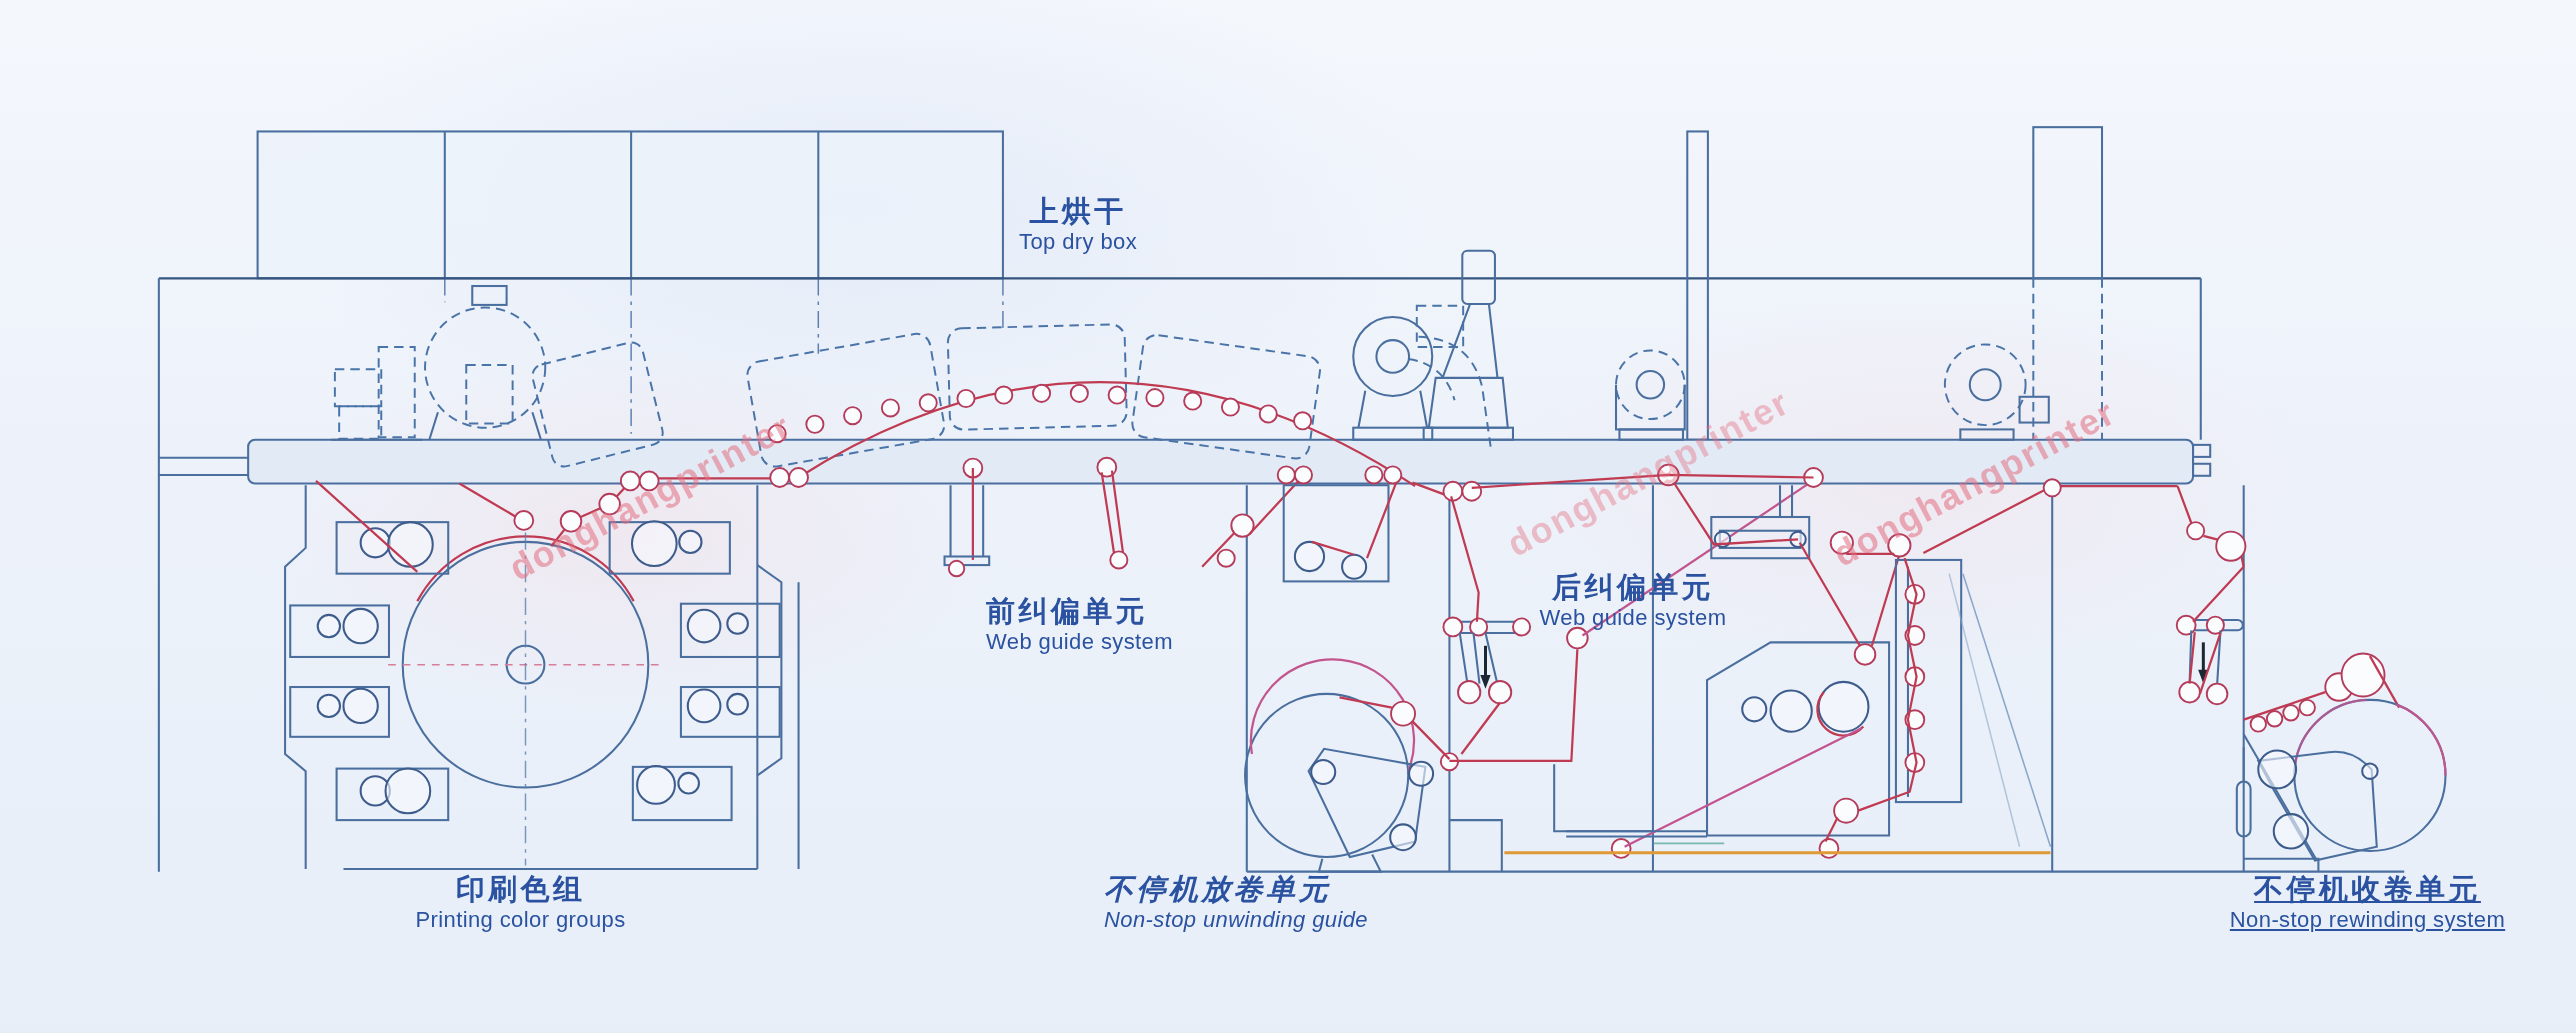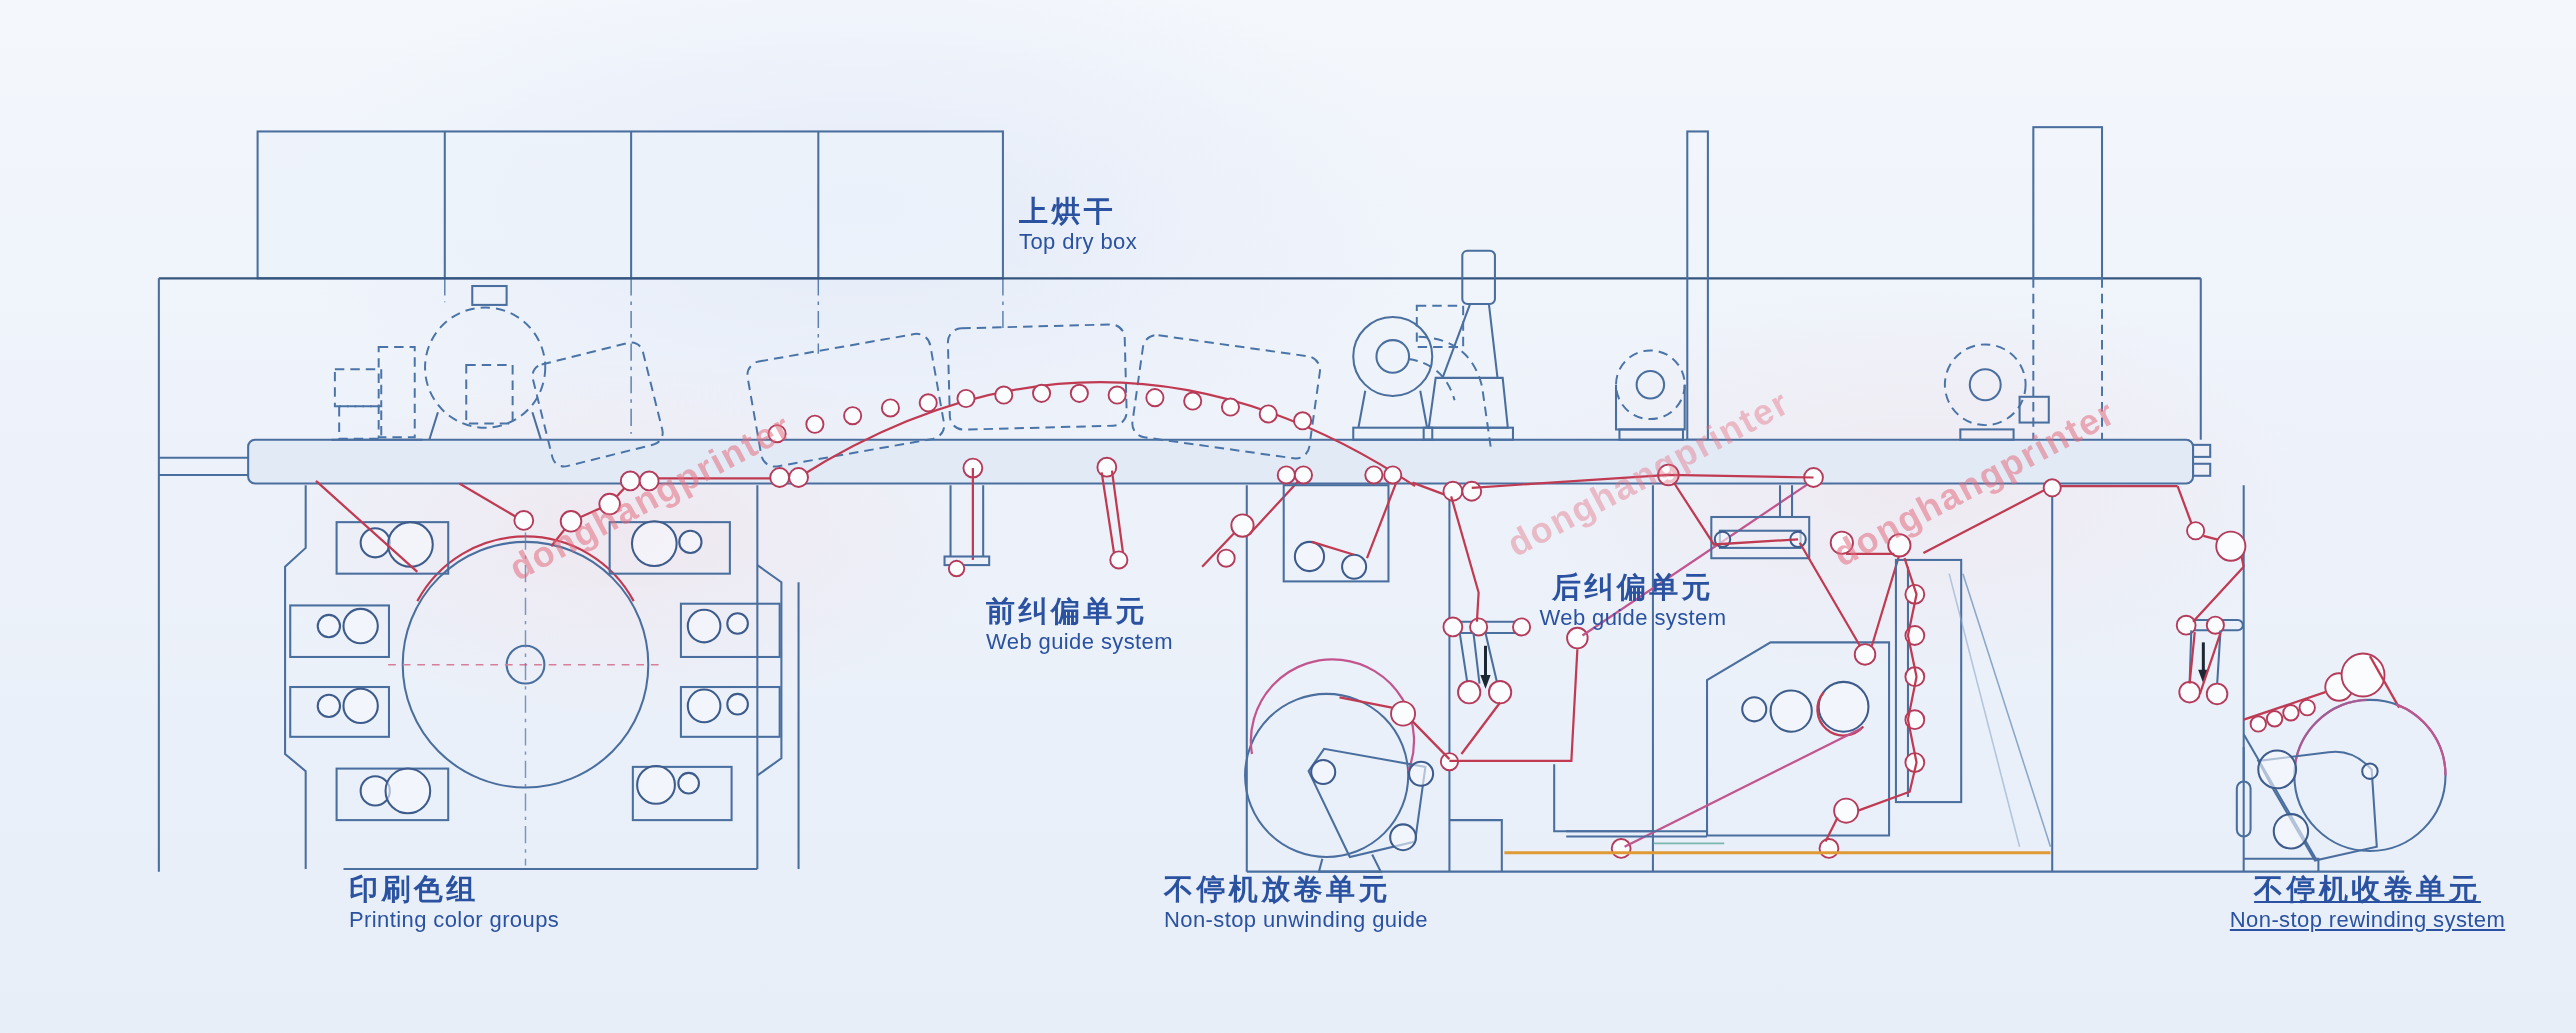--- a/index.html
+++ b/index.html
@@ -26,21 +26,21 @@
   .w  {stroke:#c03a52;stroke-width:2.6;fill:none;}
   .wp {stroke:#c2558e;stroke-width:2.6;fill:none;}
   .ro {fill:#fafcfe;stroke:#b43b5a;stroke-width:2.2;}
   .rb {fill:rgba(246,249,253,.6);stroke:#3d5c8c;stroke-width:2.4;}
   .tl {stroke:#8aa6c9;stroke-width:1.8;fill:none;}
   .dk {stroke:#1d2733;fill:none;}
   
   .lbl{position:absolute;color:#2a52a0;line-height:1.22;white-space:nowrap;}
   .lbl .cn{display:block;font-size:29px;font-weight:600;letter-spacing:3.4px;}
   .lbl .en{display:block;font-size:22px;font-weight:500;letter-spacing:0.4px;}
-  .al-c{text-align:left;}
+  .al-c{text-align:center;}
   .al-r{text-align:center;}
   
   .wm{
     position:absolute;font-size:36px;font-weight:600;letter-spacing:1.7px;
     color:rgba(228,110,128,.55);transform:rotate(-28deg);transform-origin:0 50%;
     white-space:nowrap;pointer-events:none;
   }
 </style>
 </head>
 <body>
@@ -333,41 +333,41 @@
       <circle class="s" cx="2760" cy="903" r="88"></circle>
       <path class="wp" d="M 2790,820 A 88 88 0 0 1 2848,903"></path>
       <path class="wp" d="M 2673,890 A 88 88 0 0 1 2756,815" opacity="0.8"></path>
       <path class="s" d="M 2630,886 L 2648,920 L 2696,1002 L 2768,986 L 2762,896 Q 2740,872 2712,876 Z"></path>
       <circle class="rb" cx="2652" cy="896" r="22"></circle>
       <circle class="rb" cx="2668" cy="968" r="20"></circle>
       <circle class="rb" cx="2760" cy="898" r="9"></circle>
     </g>
   </svg>
 
-  <div class="lbl" style="left:1019px;top:194px;">
+  <div class="lbl" style="left:1019px;top:194px;text-align:center;">
     <span class="cn">上烘干</span>
     <span class="en">Top dry box</span>
   </div>
 
   <div class="lbl" style="left:986px;top:594px;">
     <span class="cn">前纠偏单元</span>
     <span class="en">Web guide system</span>
   </div>
 
   <div class="lbl al-r" style="left:1457px;top:570px;width:352px;">
     <span class="cn">后纠偏单元</span>
     <span class="en">Web guide system</span>
   </div>
 
   <div class="lbl al-c" style="left:349px;top:872px;width:343px;">
     <span class="cn">印刷色组</span>
     <span class="en">Printing color groups</span>
   </div>
 
-  <div class="lbl" style="left:1164px;top:872px;">
+  <div class="lbl" style="left:1104px;top:872px;font-style:italic;">
     <span class="cn">不停机放卷单元</span>
     <span class="en">Non-stop unwinding guide</span>
   </div>
 
   <div class="lbl al-c" style="left:1631px;top:874px;width:343px;">
   </div>
 
   <div class="lbl al-r" style="left:2196px;top:872px;width:343px;text-decoration:underline;">
     <span class="cn">不停机收卷单元</span>
     <span class="en">Non-stop rewinding system</span>

